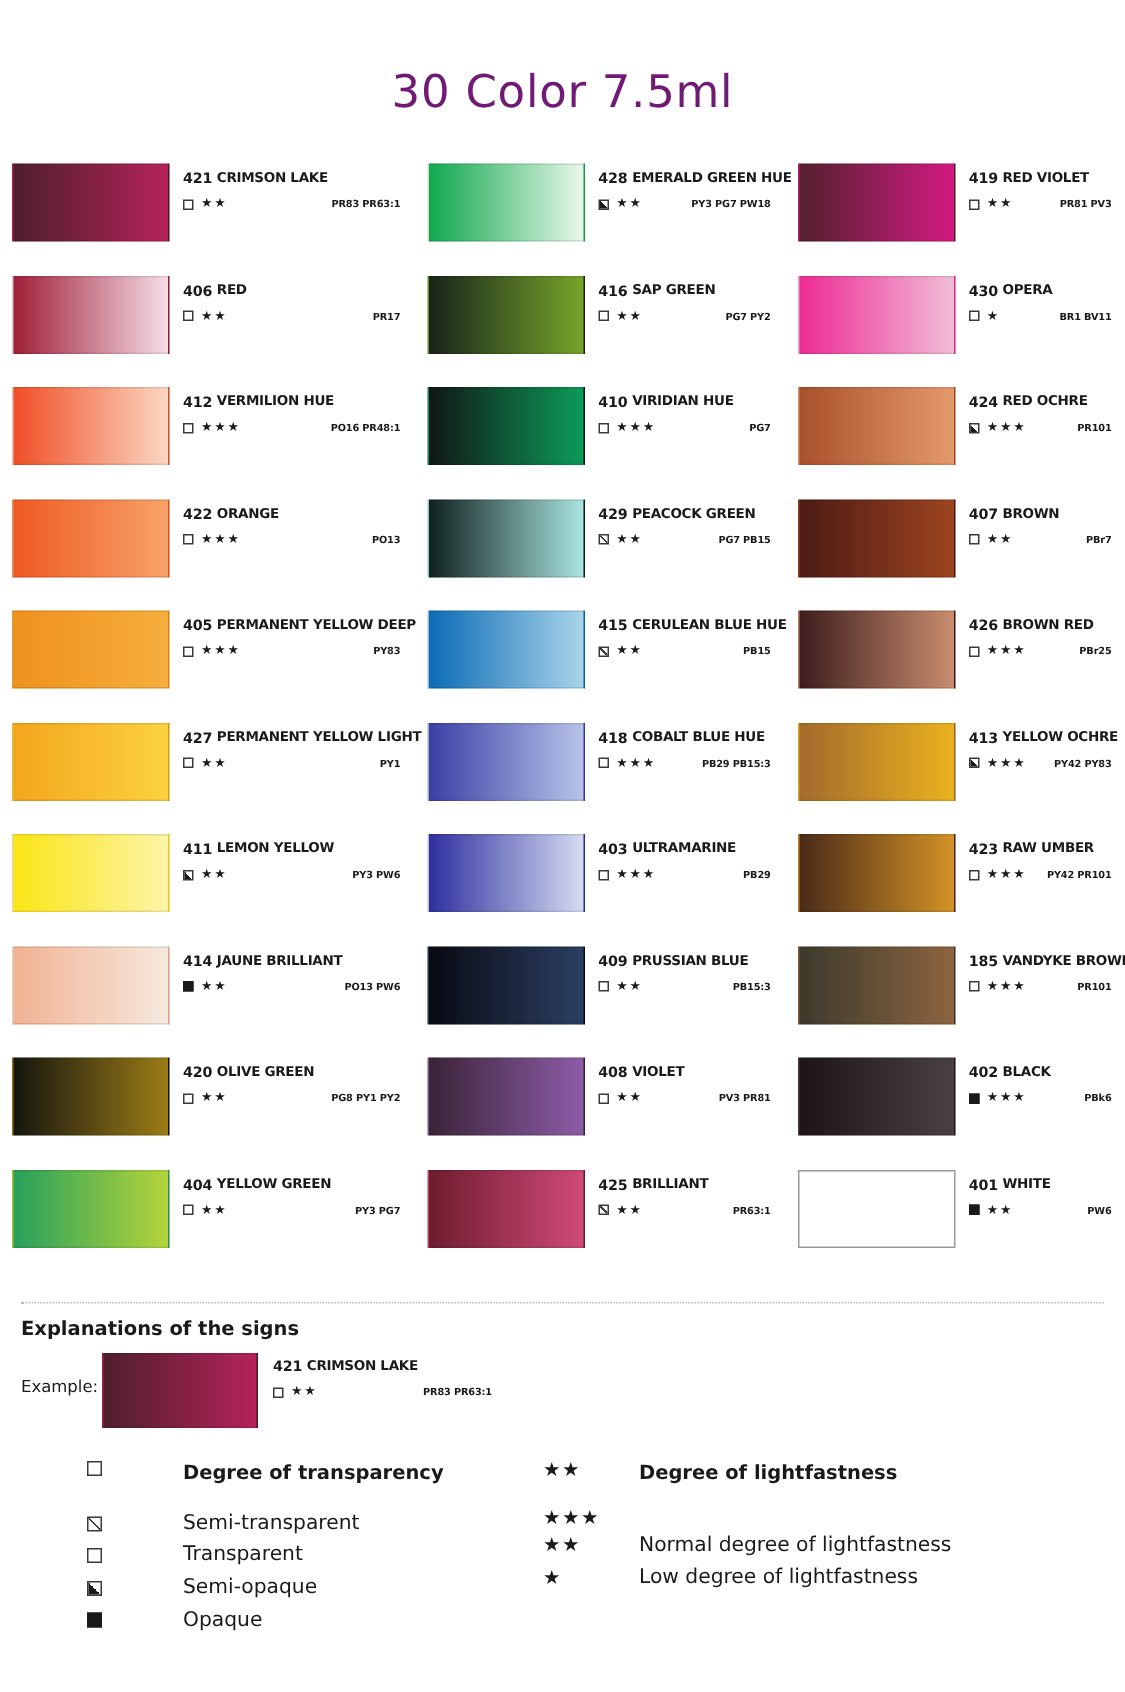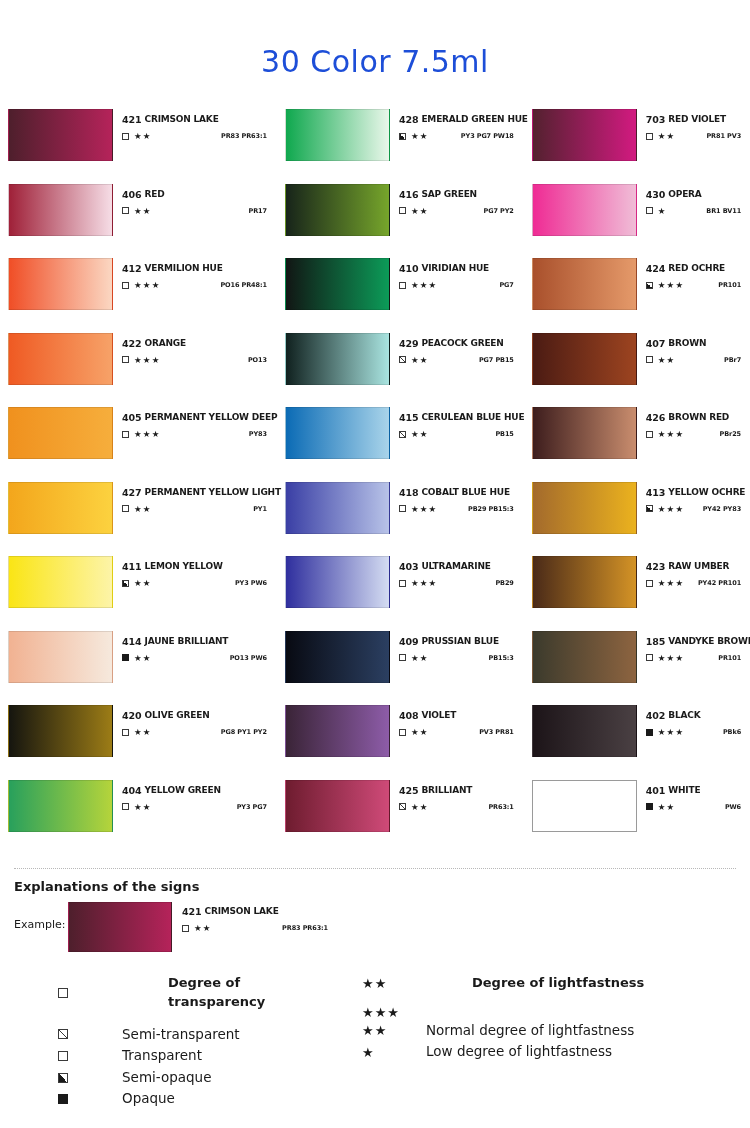--- a/index.html
+++ b/index.html
@@ -12,21 +12,21 @@
     height: 1128px;
     font-family: "Liberation Sans", sans-serif;
     color: #1a1a1a;
     position: relative;
     overflow: hidden;
   }
 
   
   .page-title {
     text-align: center;
-    color: #1d4ed8;
+    color: #701a75;
     font-size: 30px;
     font-weight: 400;
     letter-spacing: 0.5px;
     margin: 0;
     padding: 44px 0 0 0;
     font-family: "DejaVu Sans", sans-serif;
   }
 
   
   .grid {
@@ -171,23 +171,22 @@
   }
   .sign-col {
     display: flex;
     flex-direction: column;
   }
   .sign-col.col-left { width: 290px; padding-left: 30px; }
   .sign-col.col-right { width: 380px; padding-left: 14px; }
 
   .sign-head {
     display: flex;
-    align-items: center;
+    align-items: flex-start;
     margin-bottom: 13px;
-    gap: 46px;
   }
   .sign-row {
     display: flex;
     align-items: center;
     margin-bottom: 2px;
   }
   .sign-sym {
     width: 78px;
     flex: 0 0 78px;
     display: flex;
@@ -243,21 +242,21 @@
           <span class="trans-box t-semi-opaque"></span>
           <span class="stars">★★</span>
           <span class="pigment">PY3 PG7 PW18</span>
         </div>
       </div>
     </div>
     <div class="cell">
       <div class="chip" style="background: linear-gradient(to right, rgb(83, 33, 47) 0%, rgb(210, 26, 128) 100%);"></div>
       <div class="info">
         <div class="info-top">
-          <span class="code">703</span>
+          <span class="code">419</span>
           <span class="cname">RED VIOLET</span>
         </div>
         <div class="info-bottom">
           <span class="trans-box t-transparent"></span>
           <span class="stars">★★</span>
           <span class="pigment">PR81 PV3</span>
         </div>
       </div>
     </div>
     <div class="cell">

